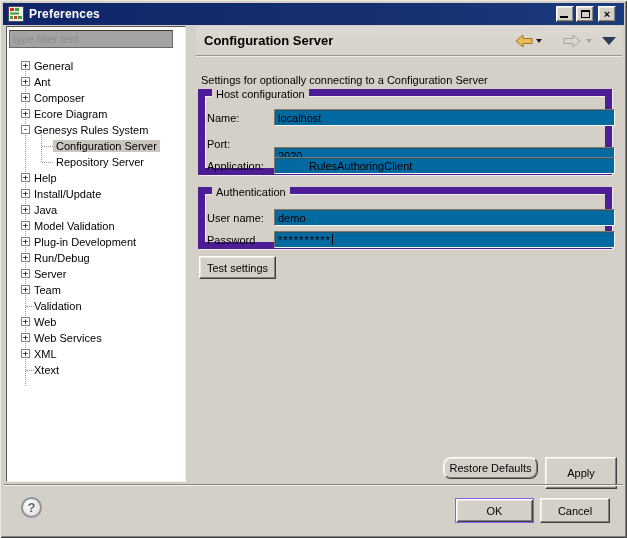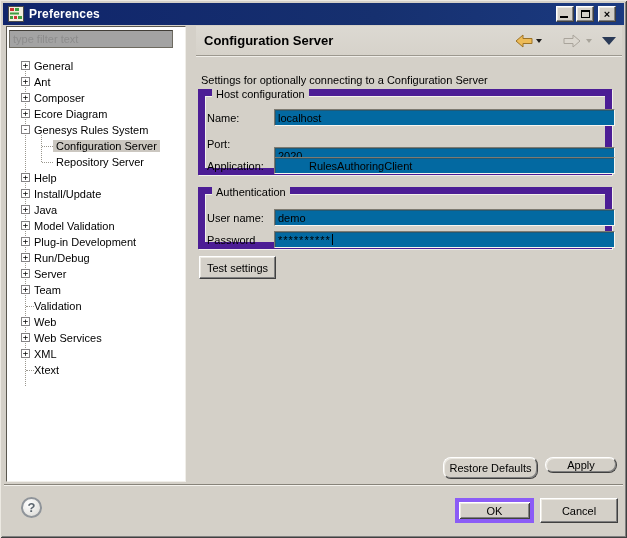--- a/index.html
+++ b/index.html
@@ -88,37 +88,37 @@
   .pwfield{display:flex;align-items:center;letter-spacing:1px;}
   .caret{display:inline-block;width:1px;height:11px;background:#000;margin-left:1px;}
   
   .btn{
     background:#d4d0c8;border:1px solid;border-color:#ffffff #404040 #404040 #ffffff;
     box-shadow:inset -1px -1px 0 #808080, inset 1px 1px 0 #ece9e2;
     font:11px "Liberation Sans",sans-serif;color:#000;
     display:flex;align-items:center;justify-content:center;cursor:default;position:absolute;
   }
   .btn-default{
-    border:4px solid #8b5cf6;
+    border:1px solid #8b5cf6;
     box-shadow:inset 1px 1px 0 #ffffff, inset -1px -1px 0 #404040,
                inset 2px 2px 0 #ece9e2, inset -2px -2px 0 #808080;
   }
   .btn-test{left:3px;top:230px;width:77px;height:23px;}
   .btn-restore{left:247px;top:431px;width:95px;height:22px;border-radius:8px;}
-  .btn-apply{left:349px;top:431px;width:72px;height:16px;border-radius:11px;}
+  .btn-apply{left:349px;top:431px;width:72px;height:32px;}
   
   .separator{position:absolute;left:4px;top:484px;width:619px;height:2px;border-top:1px solid #87837a;background:#f4f2ed;}
   .help-btn{
     position:absolute;left:21px;top:497px;width:21px;height:21px;border-radius:50%;
     border:2px solid #8f949a;background:radial-gradient(circle at 35% 30%,#ffffff,#d9d8d3);
     color:#5c666f;font-weight:bold;font-size:13px;
     display:flex;align-items:center;justify-content:center;cursor:default;
   }
   .btn-ok{left:455px;top:498px;width:79px;height:25px;}
-  .btn-cancel{left:540px;top:498px;width:78px;height:25px;}
+  .btn-cancel{left:540px;top:498px;width:70px;height:25px;}
 </style>
 </head>
 <body>
 
 <div class="window">
 
   <div class="titlebar">
     <svg width="16" height="16" viewBox="0 0 16 16">
       <rect x="0.5" y="0.5" width="15" height="15" fill="#f3efdd" stroke="#4a4a4a"></rect>
       <rect x="2" y="2" width="4" height="3" fill="#cc3333"></rect>

